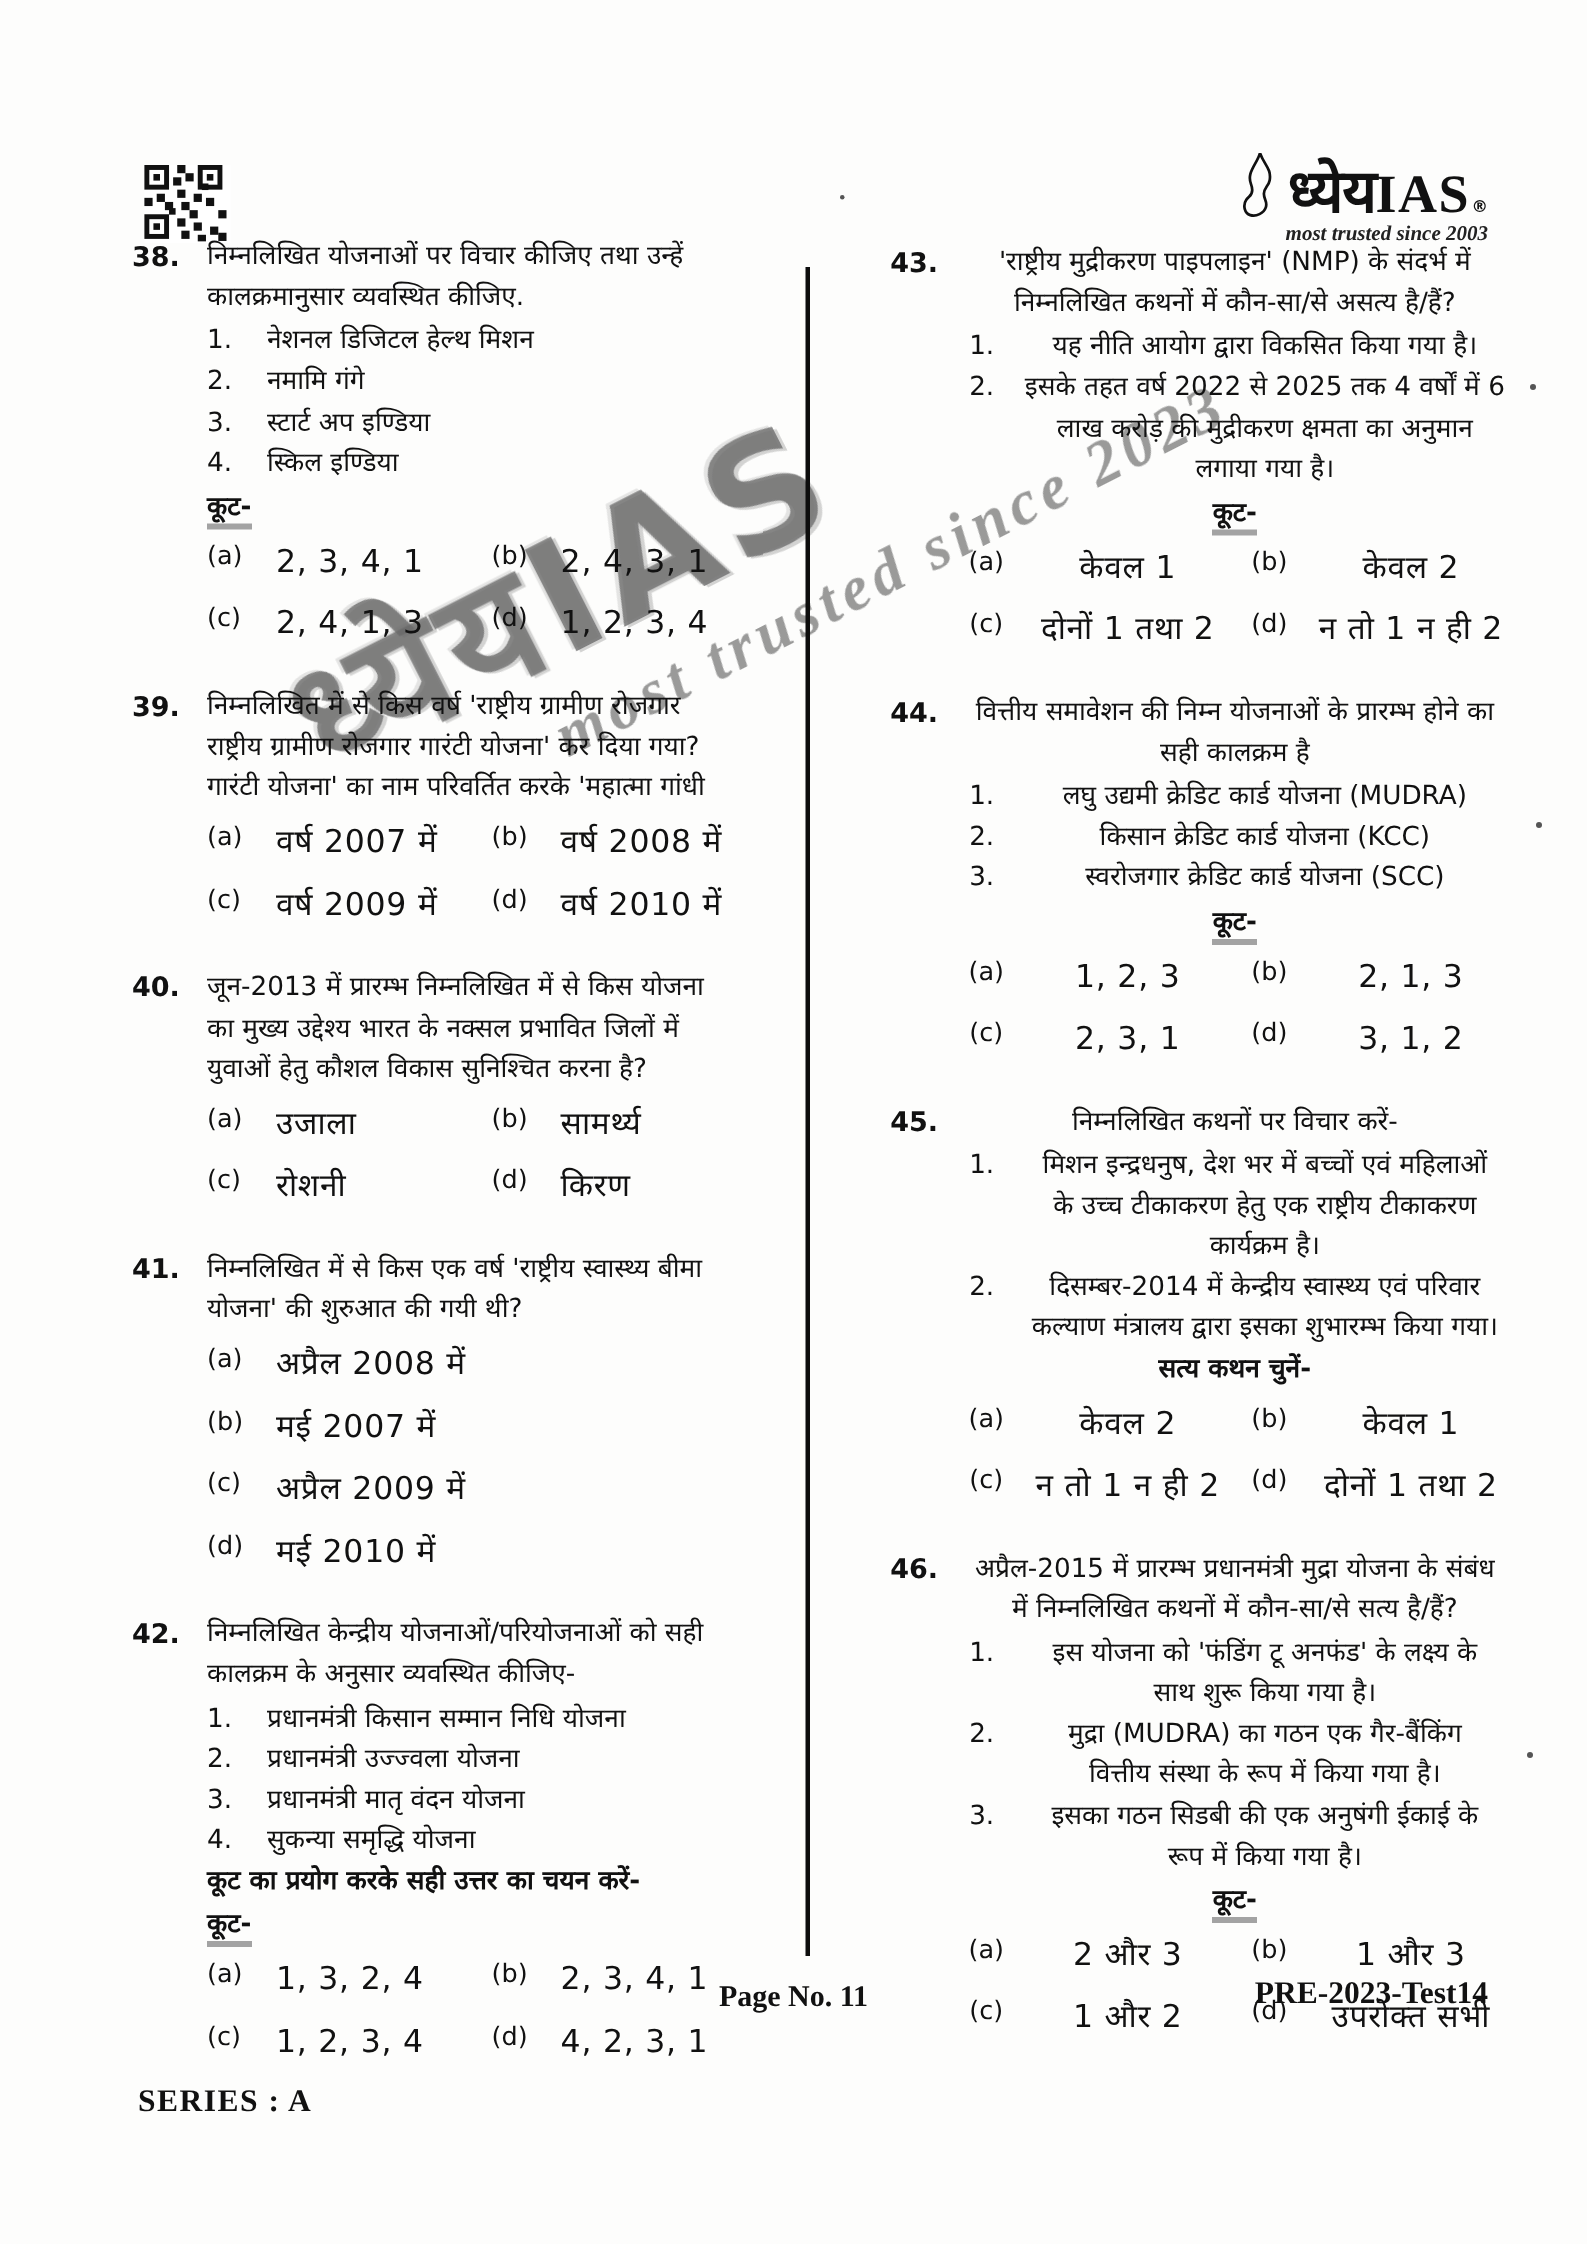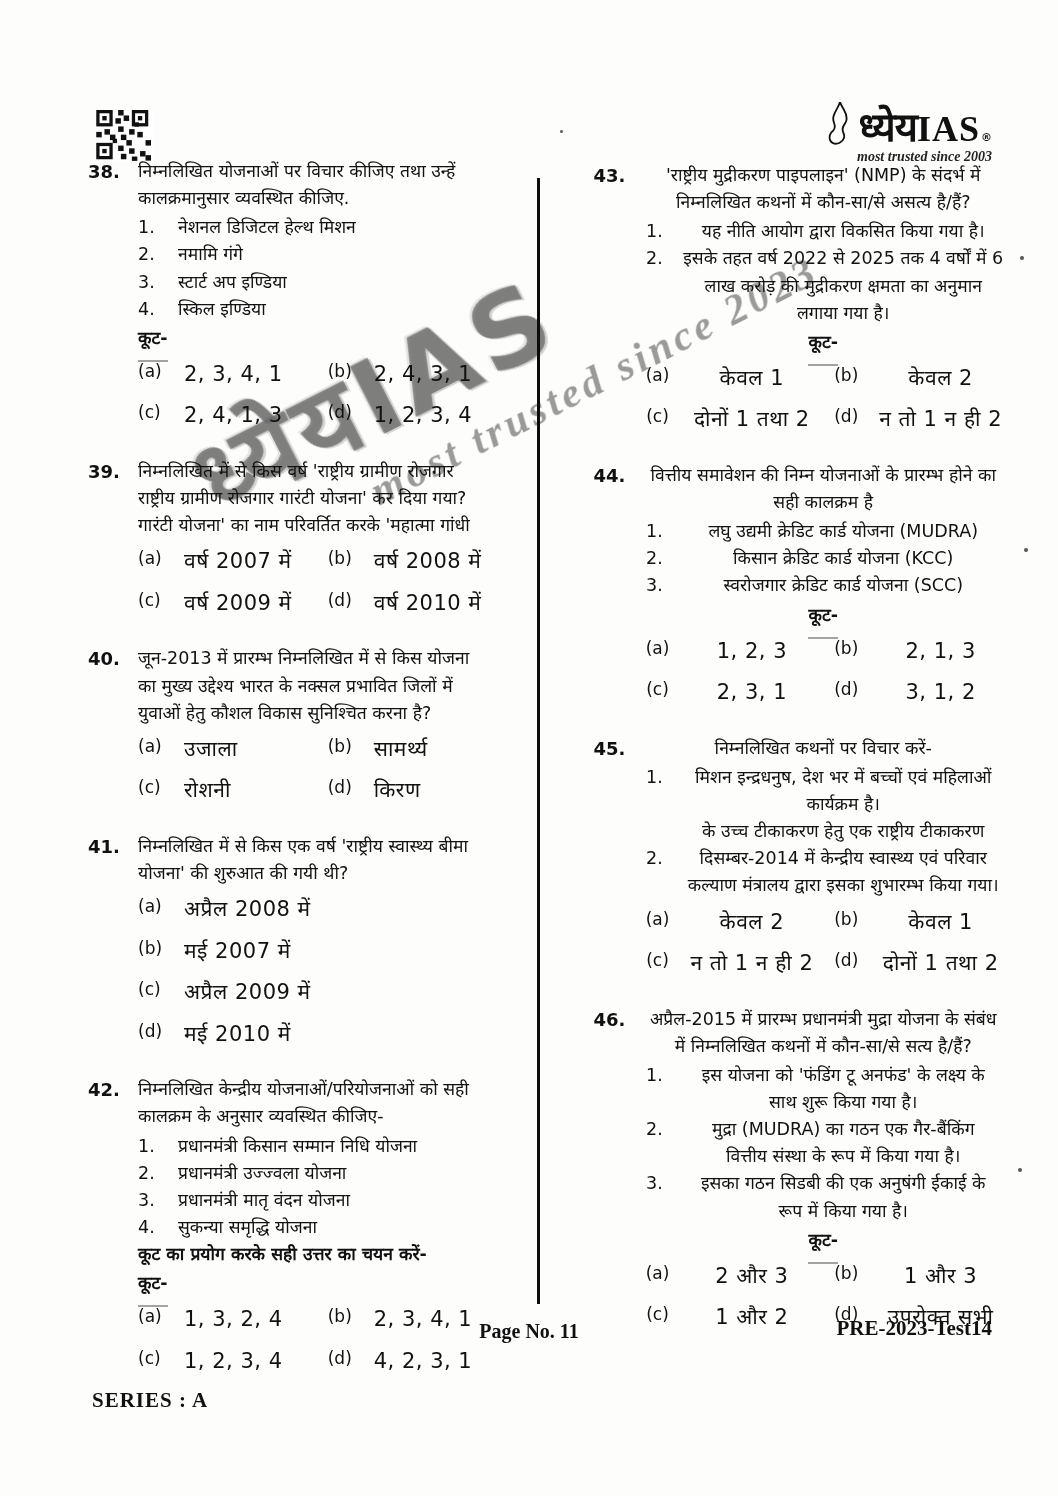--- a/index.html
+++ b/index.html
@@ -31,21 +31,21 @@
   
   .question{display:grid;grid-template-columns:50px 1fr;margin-bottom:26px;}
   .qnum{font-weight:bold;font-size:18px;line-height:1.55;}
   .qbody{font-size:17.5px;line-height:1.55;}
   .qline{min-height:27px;}
   .items{margin-top:2px;}
   .item{display:grid;grid-template-columns:40px 1fr;}
   .item .itext div{min-height:27px;}
   .note-line{font-weight:bold;min-height:27px;}
   .code-label{font-weight:bold;margin:2px 0 4px 0;}
-  .code-label span{border-bottom:2px solid #a3a3a3;padding-bottom:12px;}
+  .code-label span{border-bottom:4px solid #a3a3a3;padding-bottom:1px;}
   .options{display:grid;grid-template-columns:46px 1fr 46px 1fr;row-gap:9px;margin-top:6px;}
   .options.stacked{grid-template-columns:46px 1fr;max-width:320px;}
   .opt-label{font-size:17px;}
   .opt-text{font-size:21px;letter-spacing:.5px;}
   
   .footer-series{position:absolute;left:92px;top:1388px;font-family:"Liberation Serif",serif;font-weight:bold;font-size:21px;letter-spacing:1px;}
   .footer-page{position:absolute;left:0;right:0;top:1320px;text-align:center;font-family:"Liberation Serif",serif;font-weight:bold;font-size:20px;}
   .footer-test{position:absolute;right:66px;top:1316px;font-family:"Liberation Serif",serif;font-weight:bold;font-size:21px;}
   
   .watermark{
@@ -347,32 +347,33 @@
         </div>
         <div class="question">
           <div class="qnum">45.</div>
           <div class="qbody">
             <div class="qline">निम्नलिखित कथनों पर विचार करें-</div>
             <div class="items">
               <div class="item">
                 <div class="inum">1.</div>
                 <div class="itext">
                   <div>मिशन इन्द्रधनुष, देश भर में बच्चों एवं महिलाओं</div>
+                  <div>के उच्च टीकाकरण हेतु एक राष्ट्रीय टीकाकरण</div>
                   <div>कार्यक्रम है।</div>
-                  <div>के उच्च टीकाकरण हेतु एक राष्ट्रीय टीकाकरण</div>
                 </div>
               </div>
               <div class="item">
                 <div class="inum">2.</div>
                 <div class="itext">
                   <div>दिसम्बर-2014 में केन्द्रीय स्वास्थ्य एवं परिवार</div>
                   <div>कल्याण मंत्रालय द्वारा इसका शुभारम्भ किया गया।</div>
                 </div>
               </div>
             </div>
+            <div class="note-line">सत्य कथन चुनें-</div>
             <div class="options">
               <div class="opt-label">(a)</div>
               <div class="opt-text">केवल 2</div>
               <div class="opt-label">(b)</div>
               <div class="opt-text">केवल 1</div>
               <div class="opt-label">(c)</div>
               <div class="opt-text">न तो 1 न ही 2</div>
               <div class="opt-label">(d)</div>
               <div class="opt-text">दोनों 1 तथा 2</div>
             </div>

